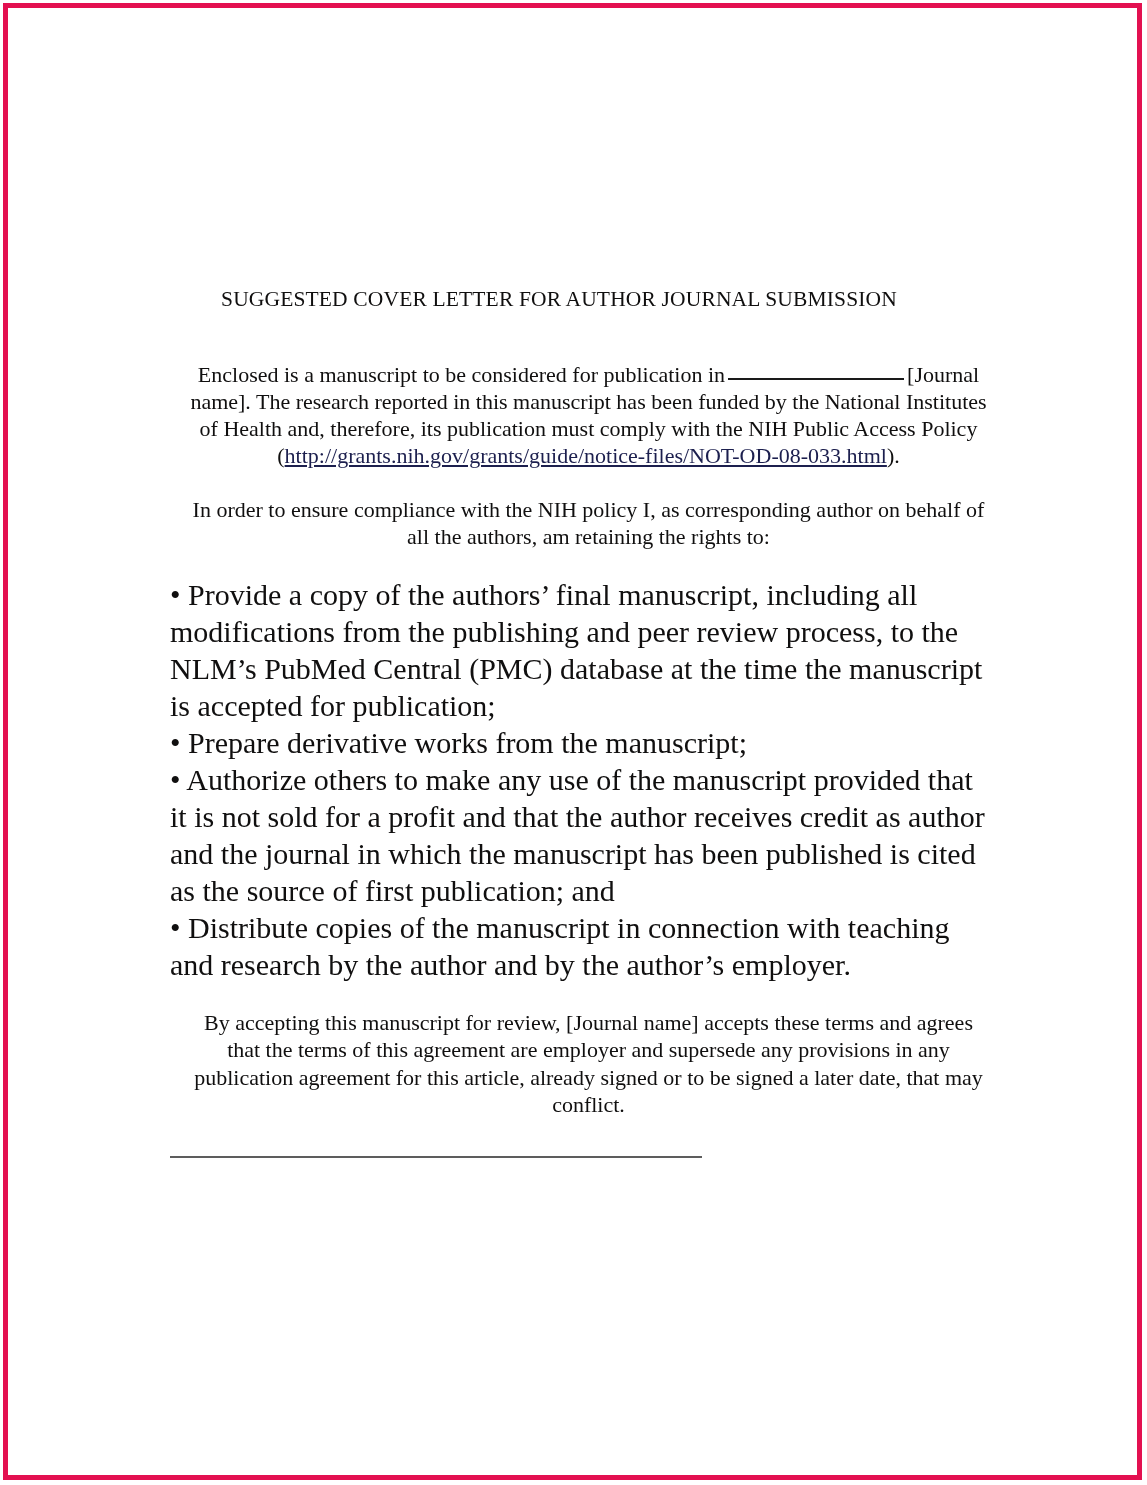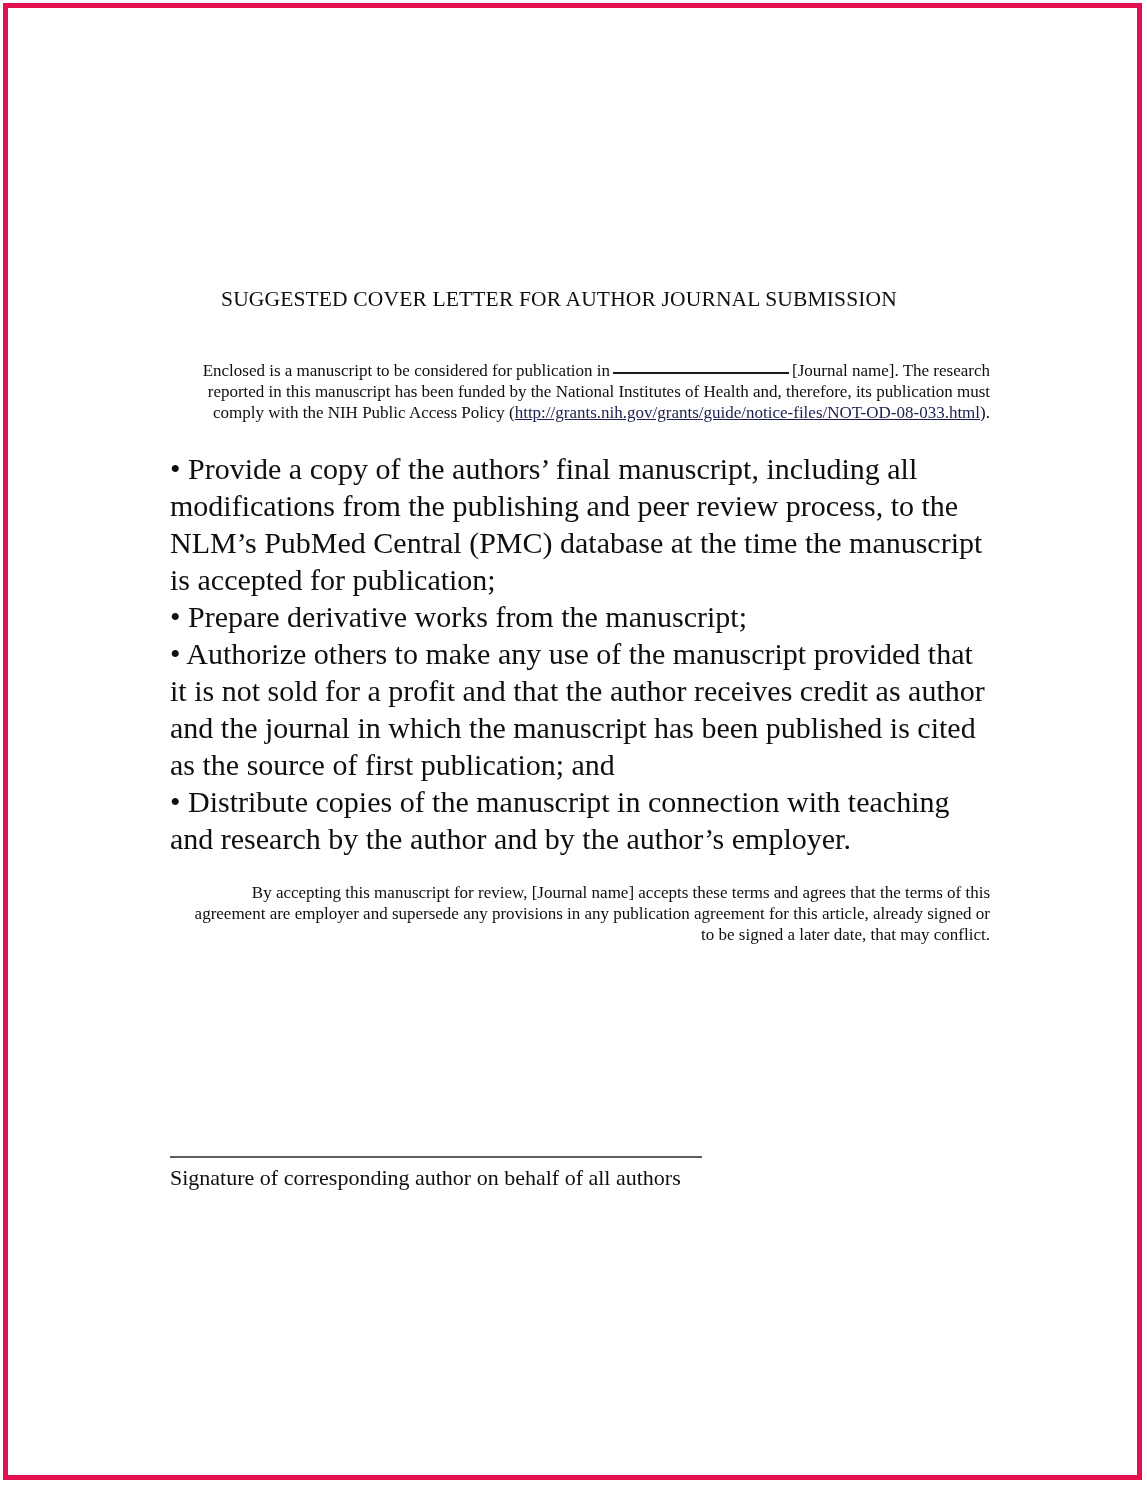--- a/index.html
+++ b/index.html
@@ -57,25 +57,25 @@
   }
 
   .salutation {
     font-size: 22px;
     line-height: 1.22;
     color: #100f0f;
     margin: 0 0 26px 0;
   }
 
   .para {
-    font-size: 17px;
+    font-size: 22px;
     line-height: 1.235;
     color: #100f0f;
     margin: 0 0 26px 17px;
-    text-align: right;
+    text-align: center;
   }
 
   .para.tight {
     margin-bottom: 0;
   }
 
   .bullets {
     font-size: 30px;
     line-height: 1.235;
     color: #100f0f;
@@ -127,32 +127,32 @@
 
   <div class="doc-body">
 
     <div class="doc-title">SUGGESTED COVER LETTER FOR AUTHOR JOURNAL SUBMISSION</div>
 
 
     <div class="para">
       <span>Enclosed is a manuscript to be considered for publication in</span><span class="blank-fill"></span><span>[Journal name]. The research reported in this manuscript has been funded by the National Institutes of Health and, therefore, its publication must comply with the NIH Public Access Policy (</span><span class="doc-link">http://grants.nih.gov/grants/guide/notice-files/NOT-OD-08-033.html</span><span>).</span>
     </div>
 
+    <div class="para">In order to ensure compliance with the NIH policy I, as corresponding author on behalf of all the authors, am retaining the rights to:</div>
 
     <div class="bullets">
       <span class="bullet-line">• Provide a copy of the authors’ final manuscript, including all modifications from the publishing and peer review process, to the NLM’s PubMed Central (PMC) database at the time the manuscript is accepted for publication;</span>
       <span class="bullet-line">• Prepare derivative works from the manuscript;</span>
       <span class="bullet-line">• Authorize others to make any use of the manuscript provided that it is not sold for a profit and that the author receives credit as author and the journal in which the manuscript has been published is cited as the source of first publication; and</span>
       <span class="bullet-line">• Distribute copies of the manuscript in connection with teaching and research by the author and by the author’s employer.</span>
     </div>
 
     <div class="para tight">By accepting this manuscript for review, [Journal name] accepts these terms and agrees that the terms of this agreement are employer and supersede any provisions in any publication agreement for this article, already signed or to be signed a later date, that may conflict.</div>
 
   </div>
 
   <div class="sig-block">
     <div class="sig-rule"></div>
-    <div class="sig-caption">Signature of corresponding author on behalf of all authors</div>
   </div>
 
 </div>
 
 <div class="frame"></div>
 
 </body></html>

